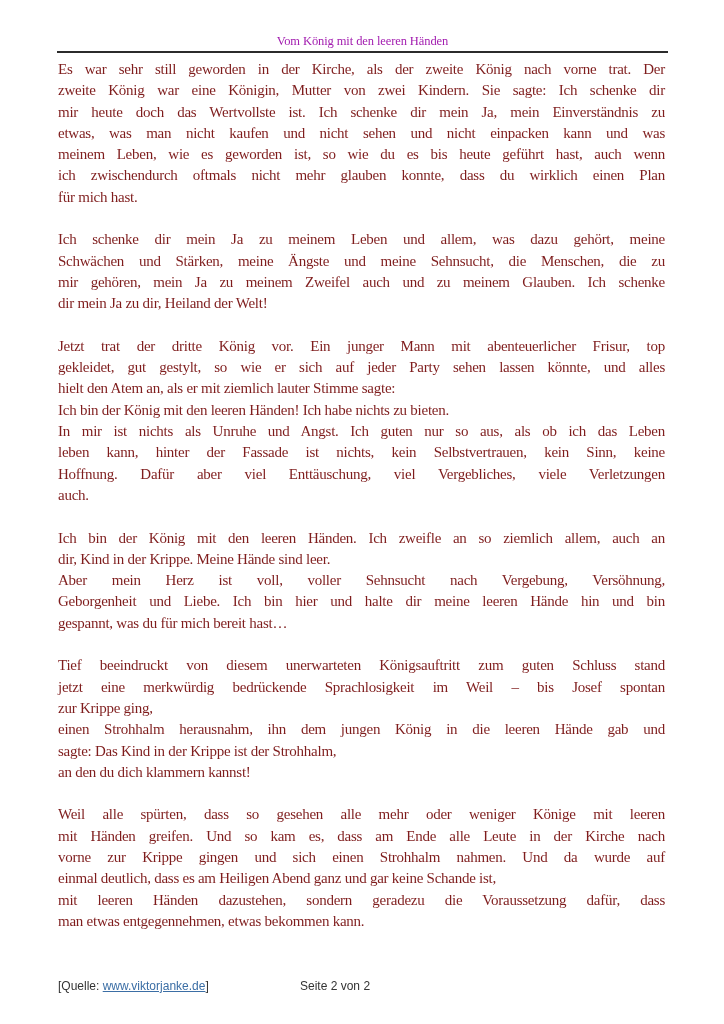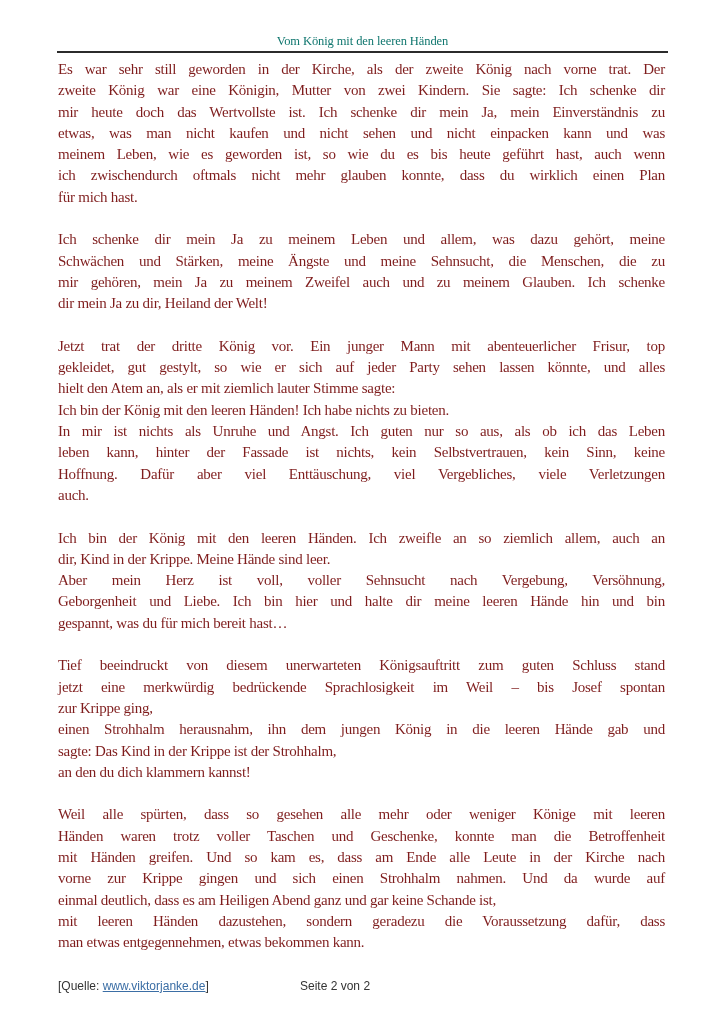--- a/index.html
+++ b/index.html
@@ -15,21 +15,21 @@
       color: #2a2a2a;
     }
     .page-header {
       position: absolute;
       left: 58px;
       top: 34px;
       width: 609px;
       text-align: center;
       font-family: "Liberation Serif", serif;
       font-size: 12.5px;
-      color: #0f766e;
+      color: #a21caf;
       letter-spacing: -0.1px;
     }
     .header-rule {
       position: absolute;
       left: 57px;
       top: 51px;
       width: 611px;
       height: 2px;
       background: #2b2b2b;
     }
@@ -128,21 +128,20 @@
     <span class="line">Tief beeindruckt von diesem unerwarteten Königsauftritt zum guten Schluss stand</span>
     <span class="line">jetzt eine merkwürdig bedrückende Sprachlosigkeit im Weil – bis Josef spontan</span>
     <span class="line last">zur Krippe ging,</span>
     <span class="line">einen Strohhalm herausnahm, ihn dem jungen König in die leeren Hände gab und</span>
     <span class="line last">sagte: Das Kind in der Krippe ist der Strohhalm,</span>
     <span class="line last">an den du dich klammern kannst!</span>
   </div>
 
   <div class="para">
     <span class="line">Weil alle spürten, dass so gesehen alle mehr oder weniger Könige mit leeren</span>
-    <span class="line">Händen waren trotz voller Taschen und Geschenke, konnte man die Betroffenheit</span>
     <span class="line">mit Händen greifen. Und so kam es, dass am Ende alle Leute in der Kirche nach</span>
     <span class="line">vorne zur Krippe gingen und sich einen Strohhalm nahmen. Und da wurde auf</span>
     <span class="line last">einmal deutlich, dass es am Heiligen Abend ganz und gar keine Schande ist,</span>
     <span class="line">mit leeren Händen dazustehen, sondern geradezu die Voraussetzung dafür, dass</span>
     <span class="line last">man etwas entgegennehmen, etwas bekommen kann.</span>
   </div>
 </div>
 
 <div class="footer">
   <span class="footer-source"><span>[Quelle: </span><a class="footer-link">www.viktorjanke.de</a><span>]</span></span>

